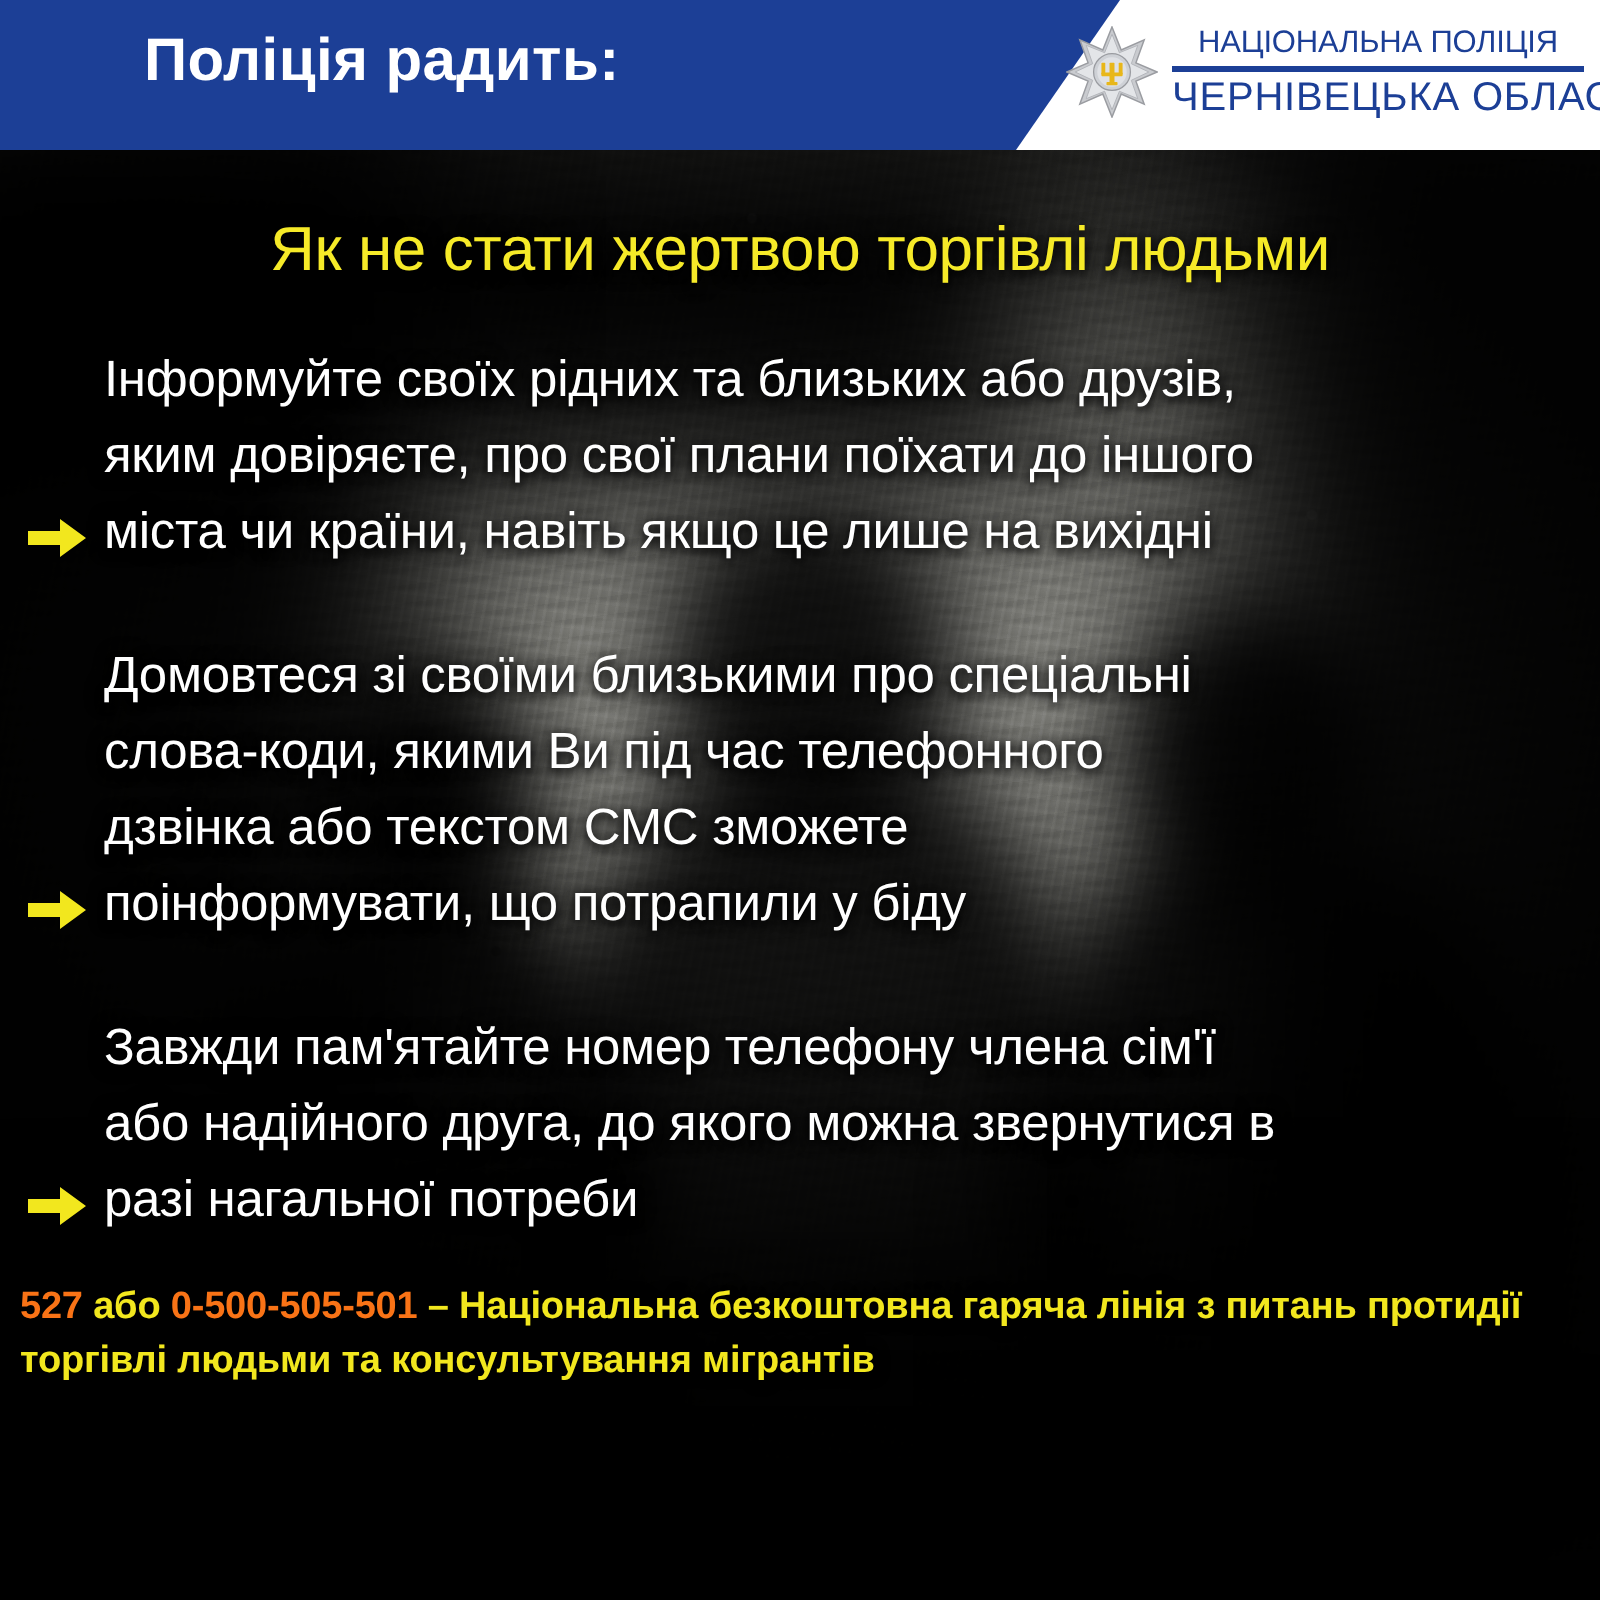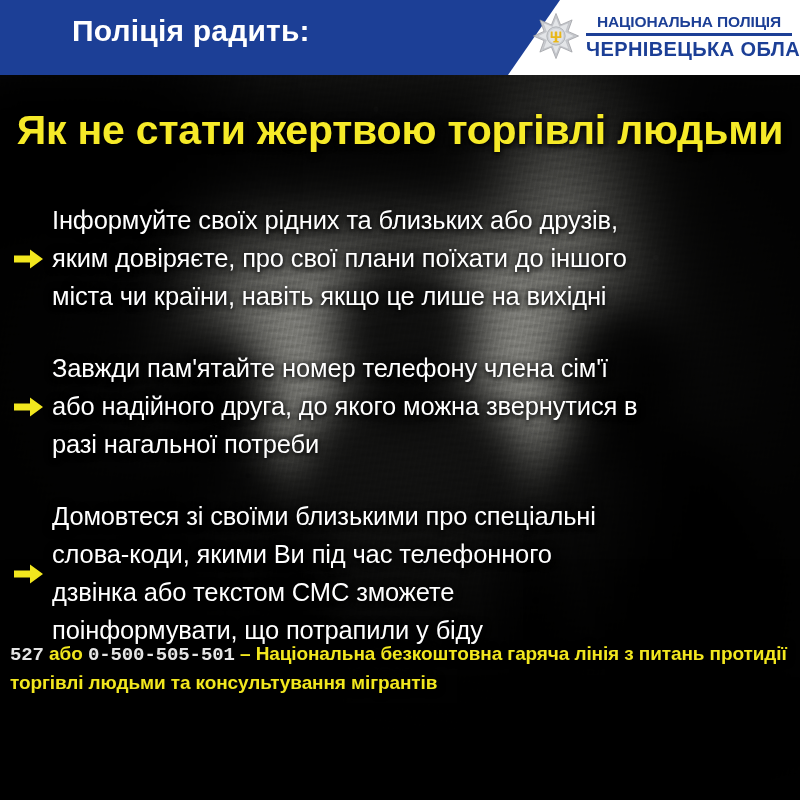--- a/index.html
+++ b/index.html
@@ -100,56 +100,55 @@
     left: 0; top: 0;
     width: 46px; height: 46px;
   }
   .logo-text {
     position: absolute;
     left: 586px; top: 13px;
     width: 206px;
   }
   .logo-line1, .logo-line2 {
     color: #1c3f96;
-    font-weight: bold;
+    font-weight: normal;
     white-space: nowrap;
     text-align: center;
   }
   .logo-line1 { font-size: 15.5px; letter-spacing: -0.1px; }
   .logo-rule  { height: 3px; background: #1c3f96; margin: 2px 0 2px 0; }
   .logo-line2 { font-size: 20px; letter-spacing: 0.4px; }
 
   
   .content {
     position: absolute;
     left: 0; top: 75px;
     width: 800px; height: 725px;
     z-index: 6;
   }
   .poster-title {
     position: absolute;
     left: 0; top: 32px;
     width: 800px;
     text-align: center;
     color: #f6ea28;
-    font-size: 41px;
-    font-weight: bold;
+    font-size: 31px;
+    font-weight: normal;
     letter-spacing: -0.2px;
     text-shadow: 0 0 10px rgba(0,0,0,0.95), 0 2px 5px rgba(0,0,0,0.9);
   }
   .tips {
     position: absolute;
     left: 14px; top: 96px;
     width: 772px;
   }
   .tip {
     display: flex;
-    align-items: center;
+    align-items: flex-end;
     margin-bottom: 34px;
-    margin-top: 30px;
   }
   .tip-arrow {
     flex: 0 0 auto;
     width: 34px;
     padding-top: 6px;
     margin-right: 4px;
   }
   .tip-text {
     flex: 1 1 auto;
     color: #ffffff;
@@ -163,21 +162,21 @@
     position: absolute;
     left: 10px; top: 565px;
     width: 784px;
     font-size: 19px;
     font-weight: bold;
     line-height: 27px;
     color: #f2e71e;
     letter-spacing: -0.1px;
     text-shadow: 0 0 8px rgba(0,0,0,0.95), 0 2px 4px rgba(0,0,0,0.9);
   }
-  .hot-red { color: #e5e5e5; font-family: Liberation Mono, monospace; }
+  .hot-red { color: #f97316; }
 </style>
 </head>
 <body>
 
 <div id="poster">
 
   <div class="bg-layer bg-base"></div>
   <div class="bg-layer bg-grain"></div>
   <div class="bg-layer bg-speckle"></div>
   <div class="figure vig-topdark"></div>
@@ -234,35 +233,35 @@
 яким довіряєте, про свої плани поїхати до іншого
 міста чи країни, навіть якщо це лише на вихідні</div>
       </div>
 
       <div class="tip">
         <div class="tip-arrow">
           <svg width="30" height="22" viewBox="0 0 30 22">
             <path d="M0 7.5 H16 V1.5 L29 11 L16 20.5 V14.5 H0 Z" fill="#f2e71e"></path>
           </svg>
         </div>
-        <div class="tip-text">Завжди пам'ятайте номер телефону члена сім'ї
-або надійного друга, до якого можна звернутися в
-разі нагальної потреби</div>
+        <div class="tip-text">Домовтеся зі своїми близькими про спеціальні
+слова-коди, якими Ви під час телефонного
+дзвінка або  текстом СМС зможете
+поінформувати, що потрапили у біду</div>
       </div>
 
       <div class="tip">
         <div class="tip-arrow">
           <svg width="30" height="22" viewBox="0 0 30 22">
             <path d="M0 7.5 H16 V1.5 L29 11 L16 20.5 V14.5 H0 Z" fill="#f2e71e"></path>
           </svg>
         </div>
-        <div class="tip-text">Домовтеся зі своїми близькими про спеціальні
-слова-коди, якими Ви під час телефонного
-дзвінка або  текстом СМС зможете
-поінформувати, що потрапили у біду</div>
+        <div class="tip-text">Завжди пам'ятайте номер телефону члена сім'ї
+або надійного друга, до якого можна звернутися в
+разі нагальної потреби</div>
       </div>
 
     </div>
 
     <div class="footer"><span class="hot-red">527</span><span> або </span><span class="hot-red">0-500-505-501</span><span> – Національна безкоштовна гаряча лінія з питань протидії торгівлі людьми та консультування мігрантів</span></div>
 
   </div>
 </div>
 
 </body></html>

